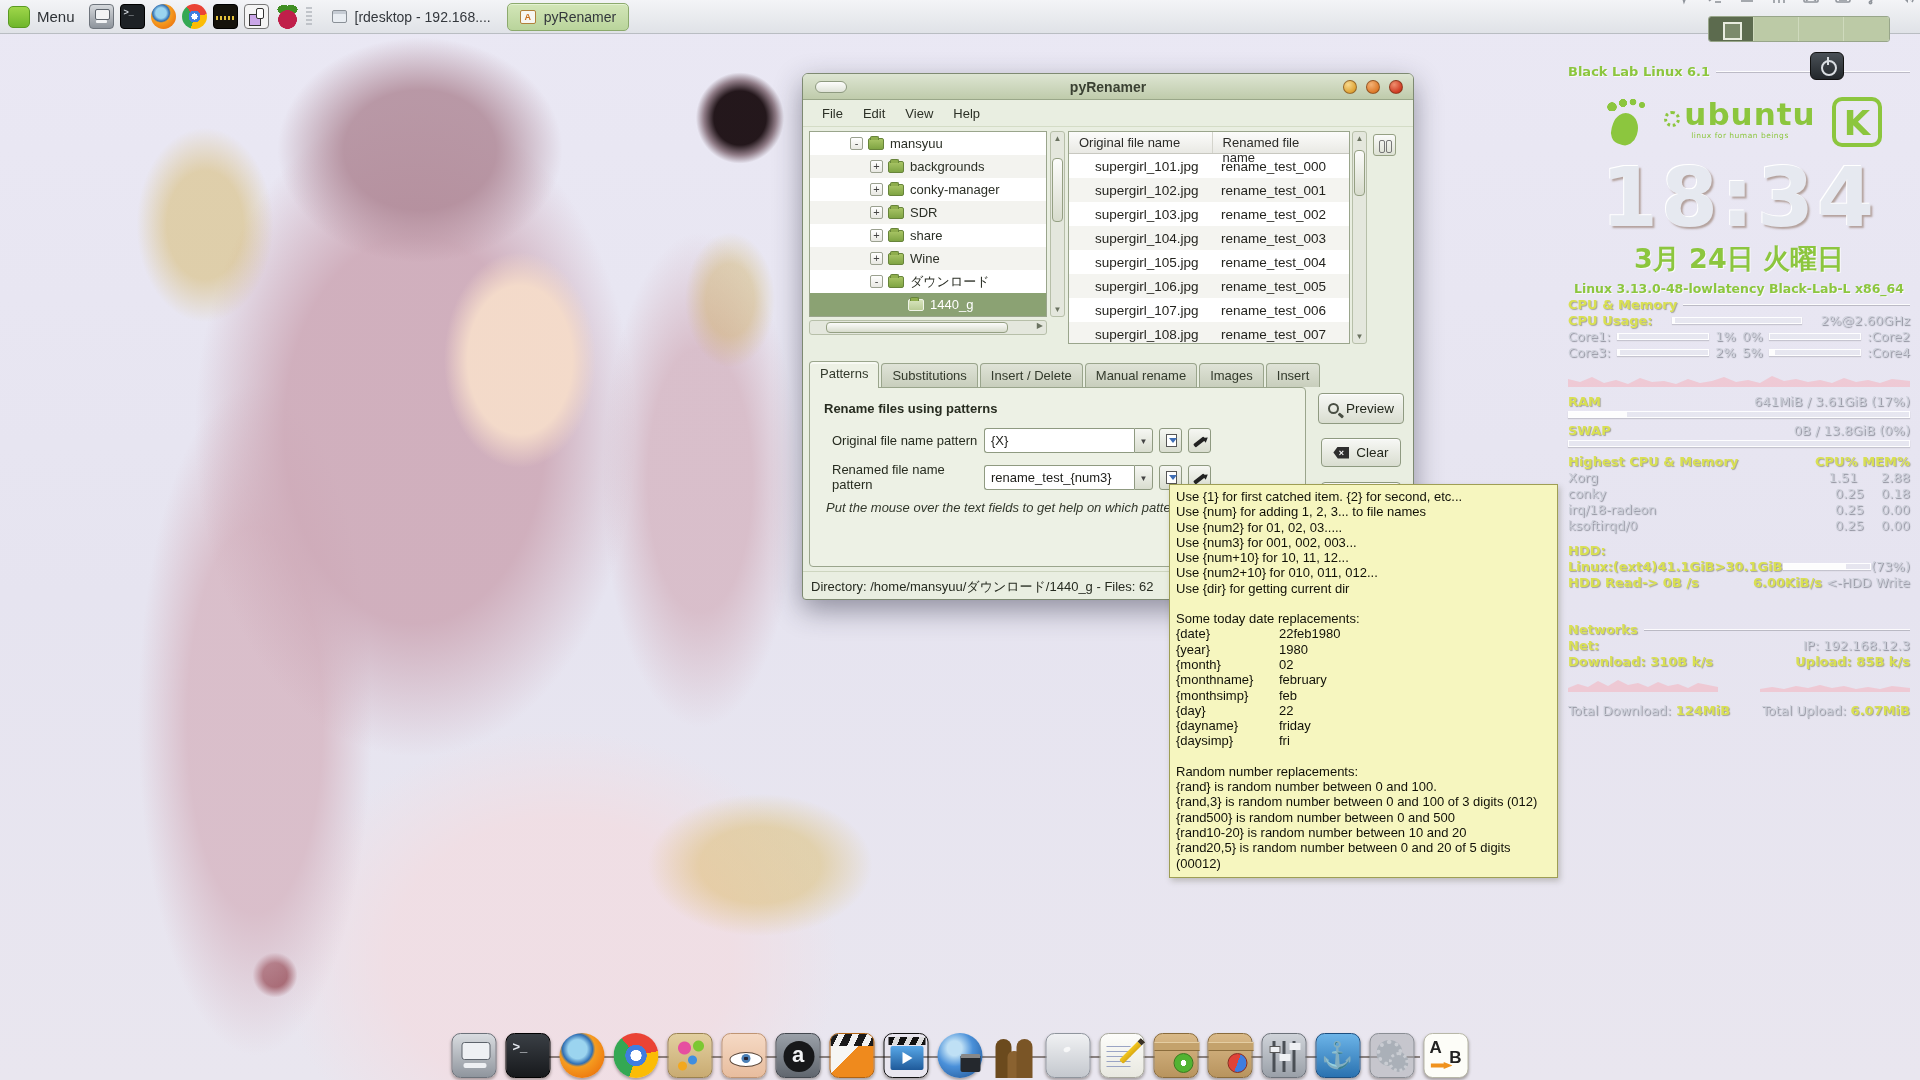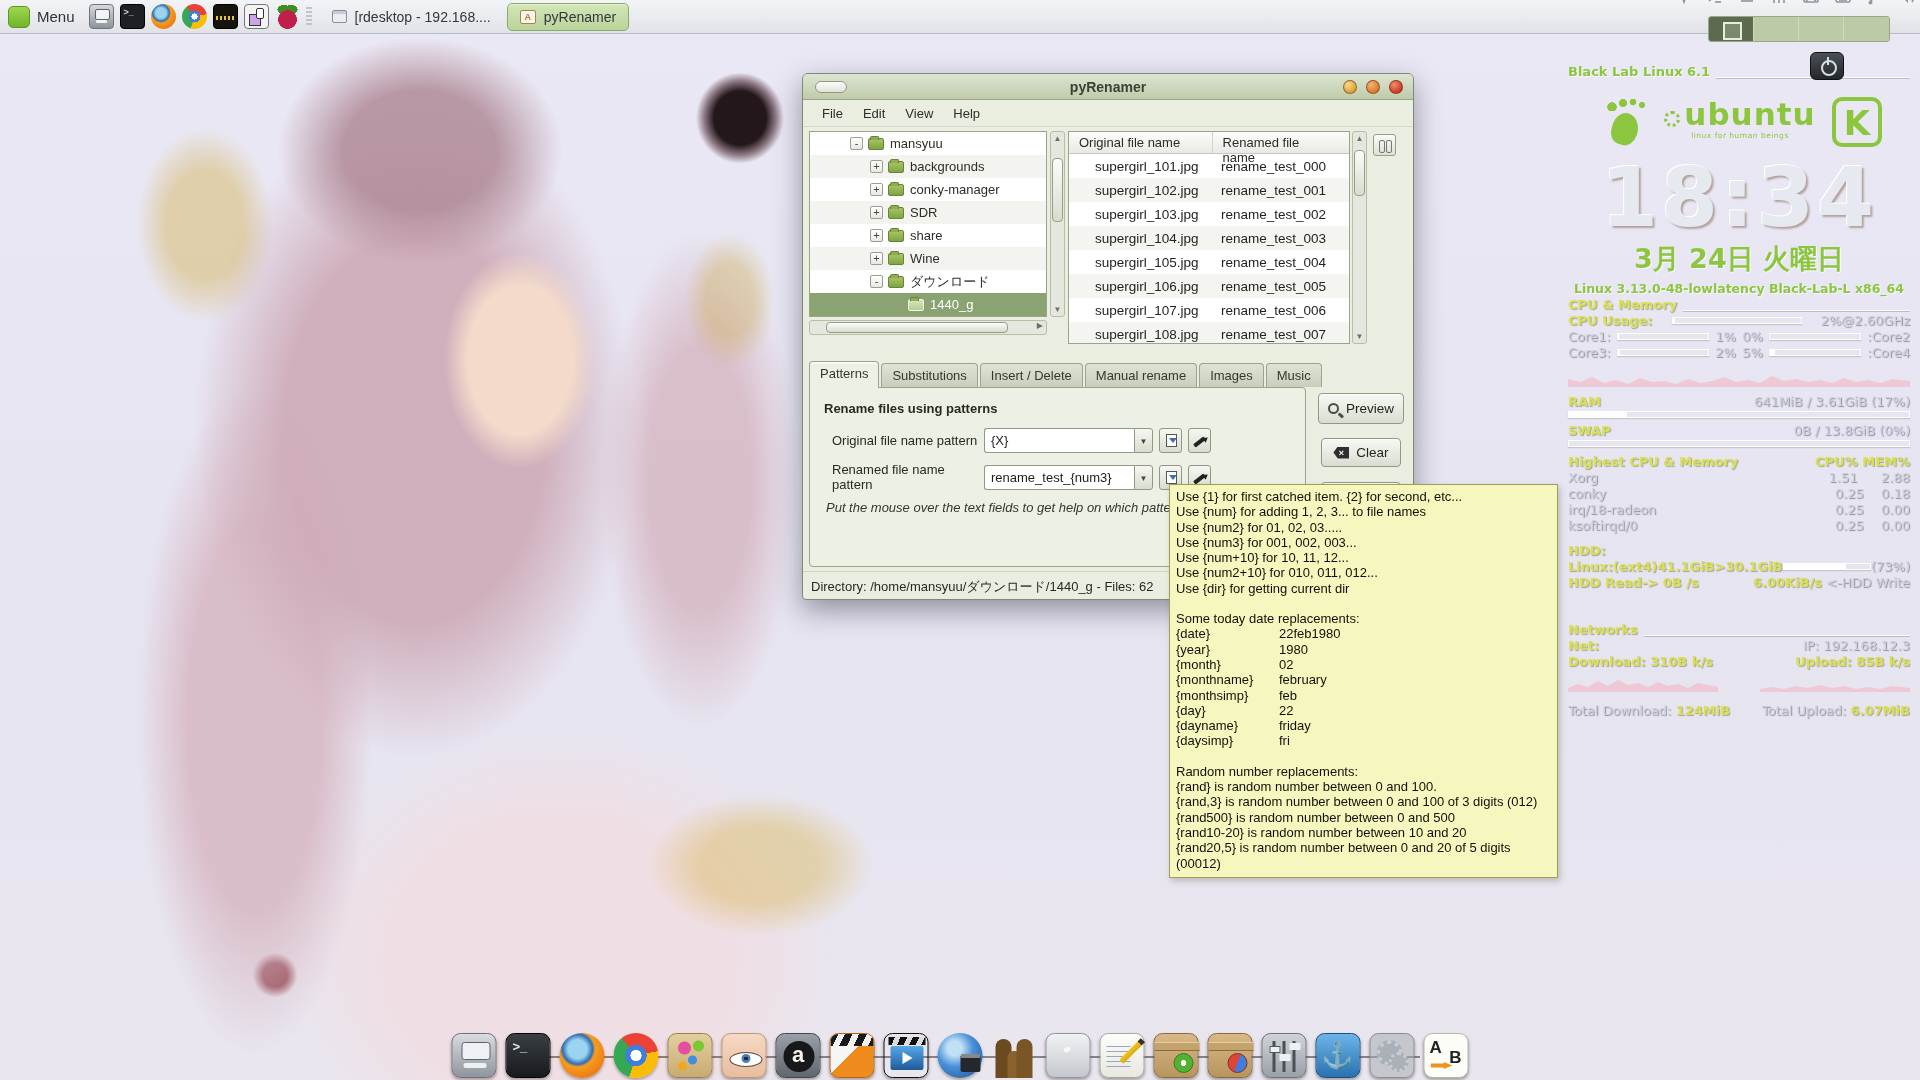--- a/index.html
+++ b/index.html
@@ -165,21 +165,21 @@
   .tt-row { display:flex; }
   .tt-row .k { width:103px; flex:0 0 auto; }
 
   
   .conky { position:absolute; left:1568px; top:62px; width:342px; z-index:5;
     font-family:"DejaVu Sans", sans-serif; font-size:13px; line-height:13px; }
   .cg { color:#8cc63e; text-shadow:1px 1px 0 rgba(255,255,255,.75); font-weight:bold; }
   .cy { color:#d9e052; text-shadow:1px 1px 1px rgba(110,110,90,.55); font-weight:bold; }
   .cw { color:#cdd0da; text-shadow:1px 1px 1px rgba(95,98,110,.65); }
   .crow { display:flex; align-items:center; justify-content:space-between; margin-top:3px; }
-  .chead { display:flex; align-items:flex-end; margin-top:3px; }
+  .chead { display:flex; align-items:center; margin-top:3px; }
   .chead .rule { flex:1; height:1px; background:rgba(255,255,255,.85); margin-left:6px; box-shadow:0 1px 0 rgba(120,120,130,.4); }
   .logos { display:flex; align-items:center; justify-content:space-between; padding:0 28px 0 36px; margin-top:16px; height:56px; }
   .gnome-foot { width:44px; height:50px; position:relative; }
   .gnome-foot::before { content:""; position:absolute; left:8px; top:16px; width:26px; height:32px; border-radius:50% 60% 45% 45%; background:#8cc63e; transform:rotate(18deg); }
   .gnome-foot::after { content:""; position:absolute; left:2px; top:2px; width:40px; height:12px;
      background:radial-gradient(circle 5px at 6px 8px,#8cc63e 0 4.5px,rgba(0,0,0,0) 5px),
                 radial-gradient(circle 4px at 17px 4px,#8cc63e 0 3.8px,rgba(0,0,0,0) 4.2px),
                 radial-gradient(circle 3.5px at 27px 3px,#8cc63e 0 3.2px,rgba(0,0,0,0) 3.6px),
                 radial-gradient(circle 3px at 36px 6px,#8cc63e 0 2.8px,rgba(0,0,0,0) 3.2px); }
   .ubuntu { text-align:center; color:#8cc63e; }
@@ -474,21 +474,21 @@
         <span class="arrow" style="bottom:2px">▼</span>
       </div>
     <span class="corner-btn"></span>
 
     <div class="tabs">
       <span class="tab active">Patterns</span>
       <span class="tab">Substitutions</span>
       <span class="tab">Insert / Delete</span>
       <span class="tab">Manual rename</span>
       <span class="tab">Images</span>
-      <span class="tab">Music</span>
+      <span class="tab">Insert</span>
     </div>
 
     <div class="pane">
       <span class="pane-h">Rename files using patterns</span>
       <div class="prow" style="top:40px;">
         <span class="prow-label">Original file name pattern</span>
         <span class="combo">
           <span class="entry">{X}</span>
           <span class="dropbtn">▼</span>
         </span>

